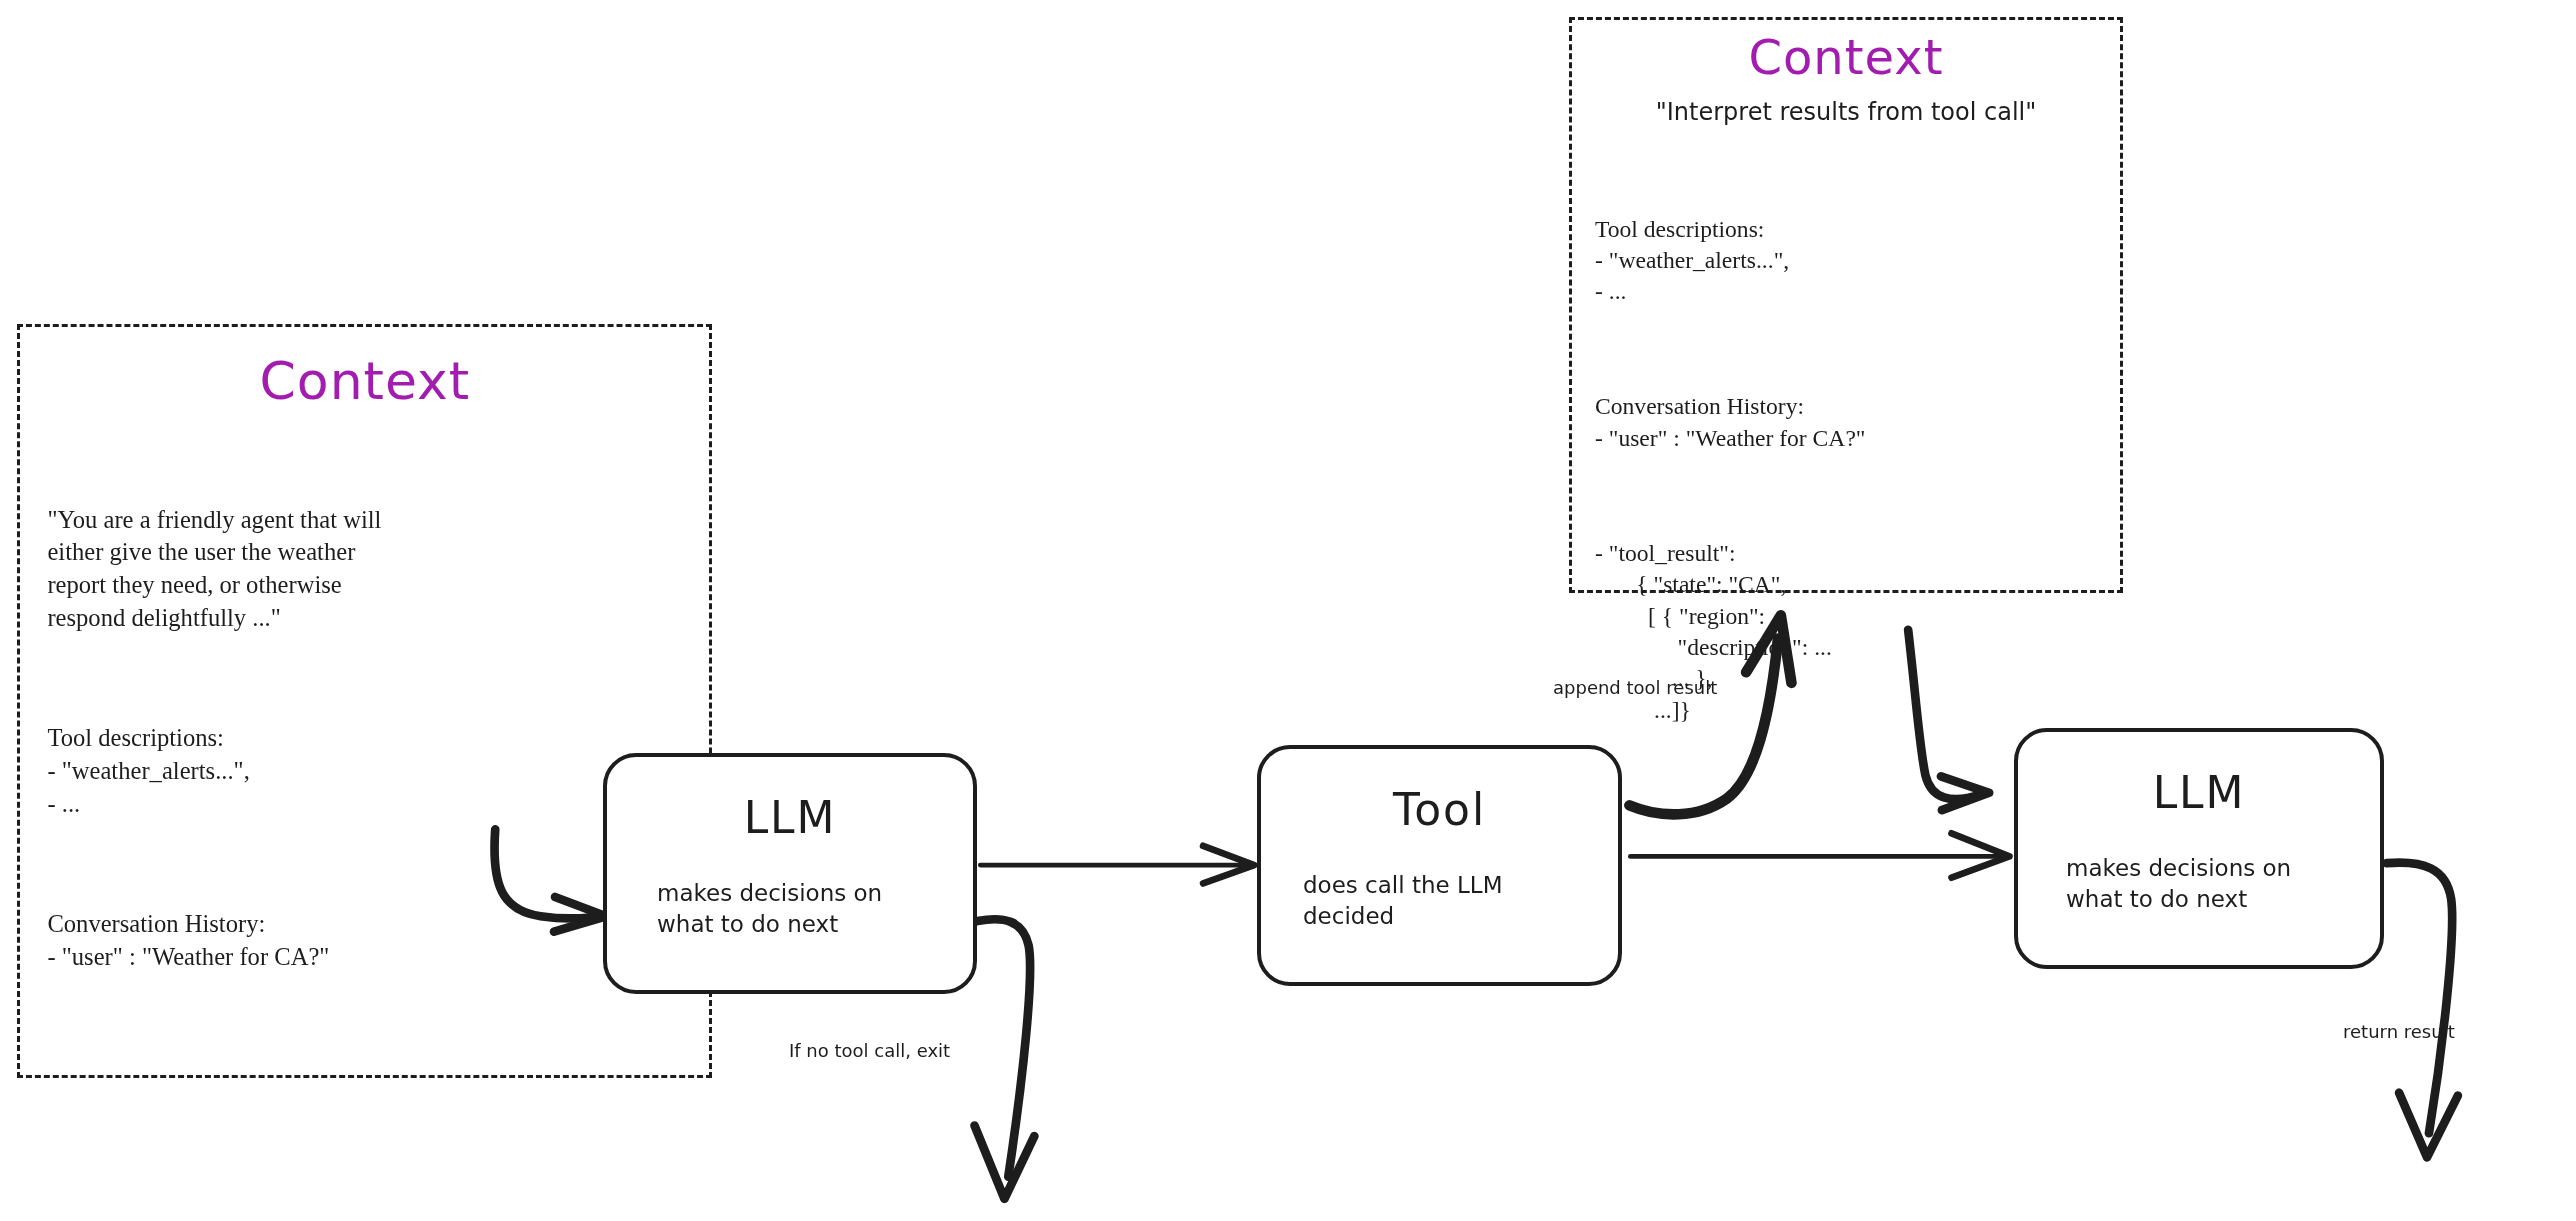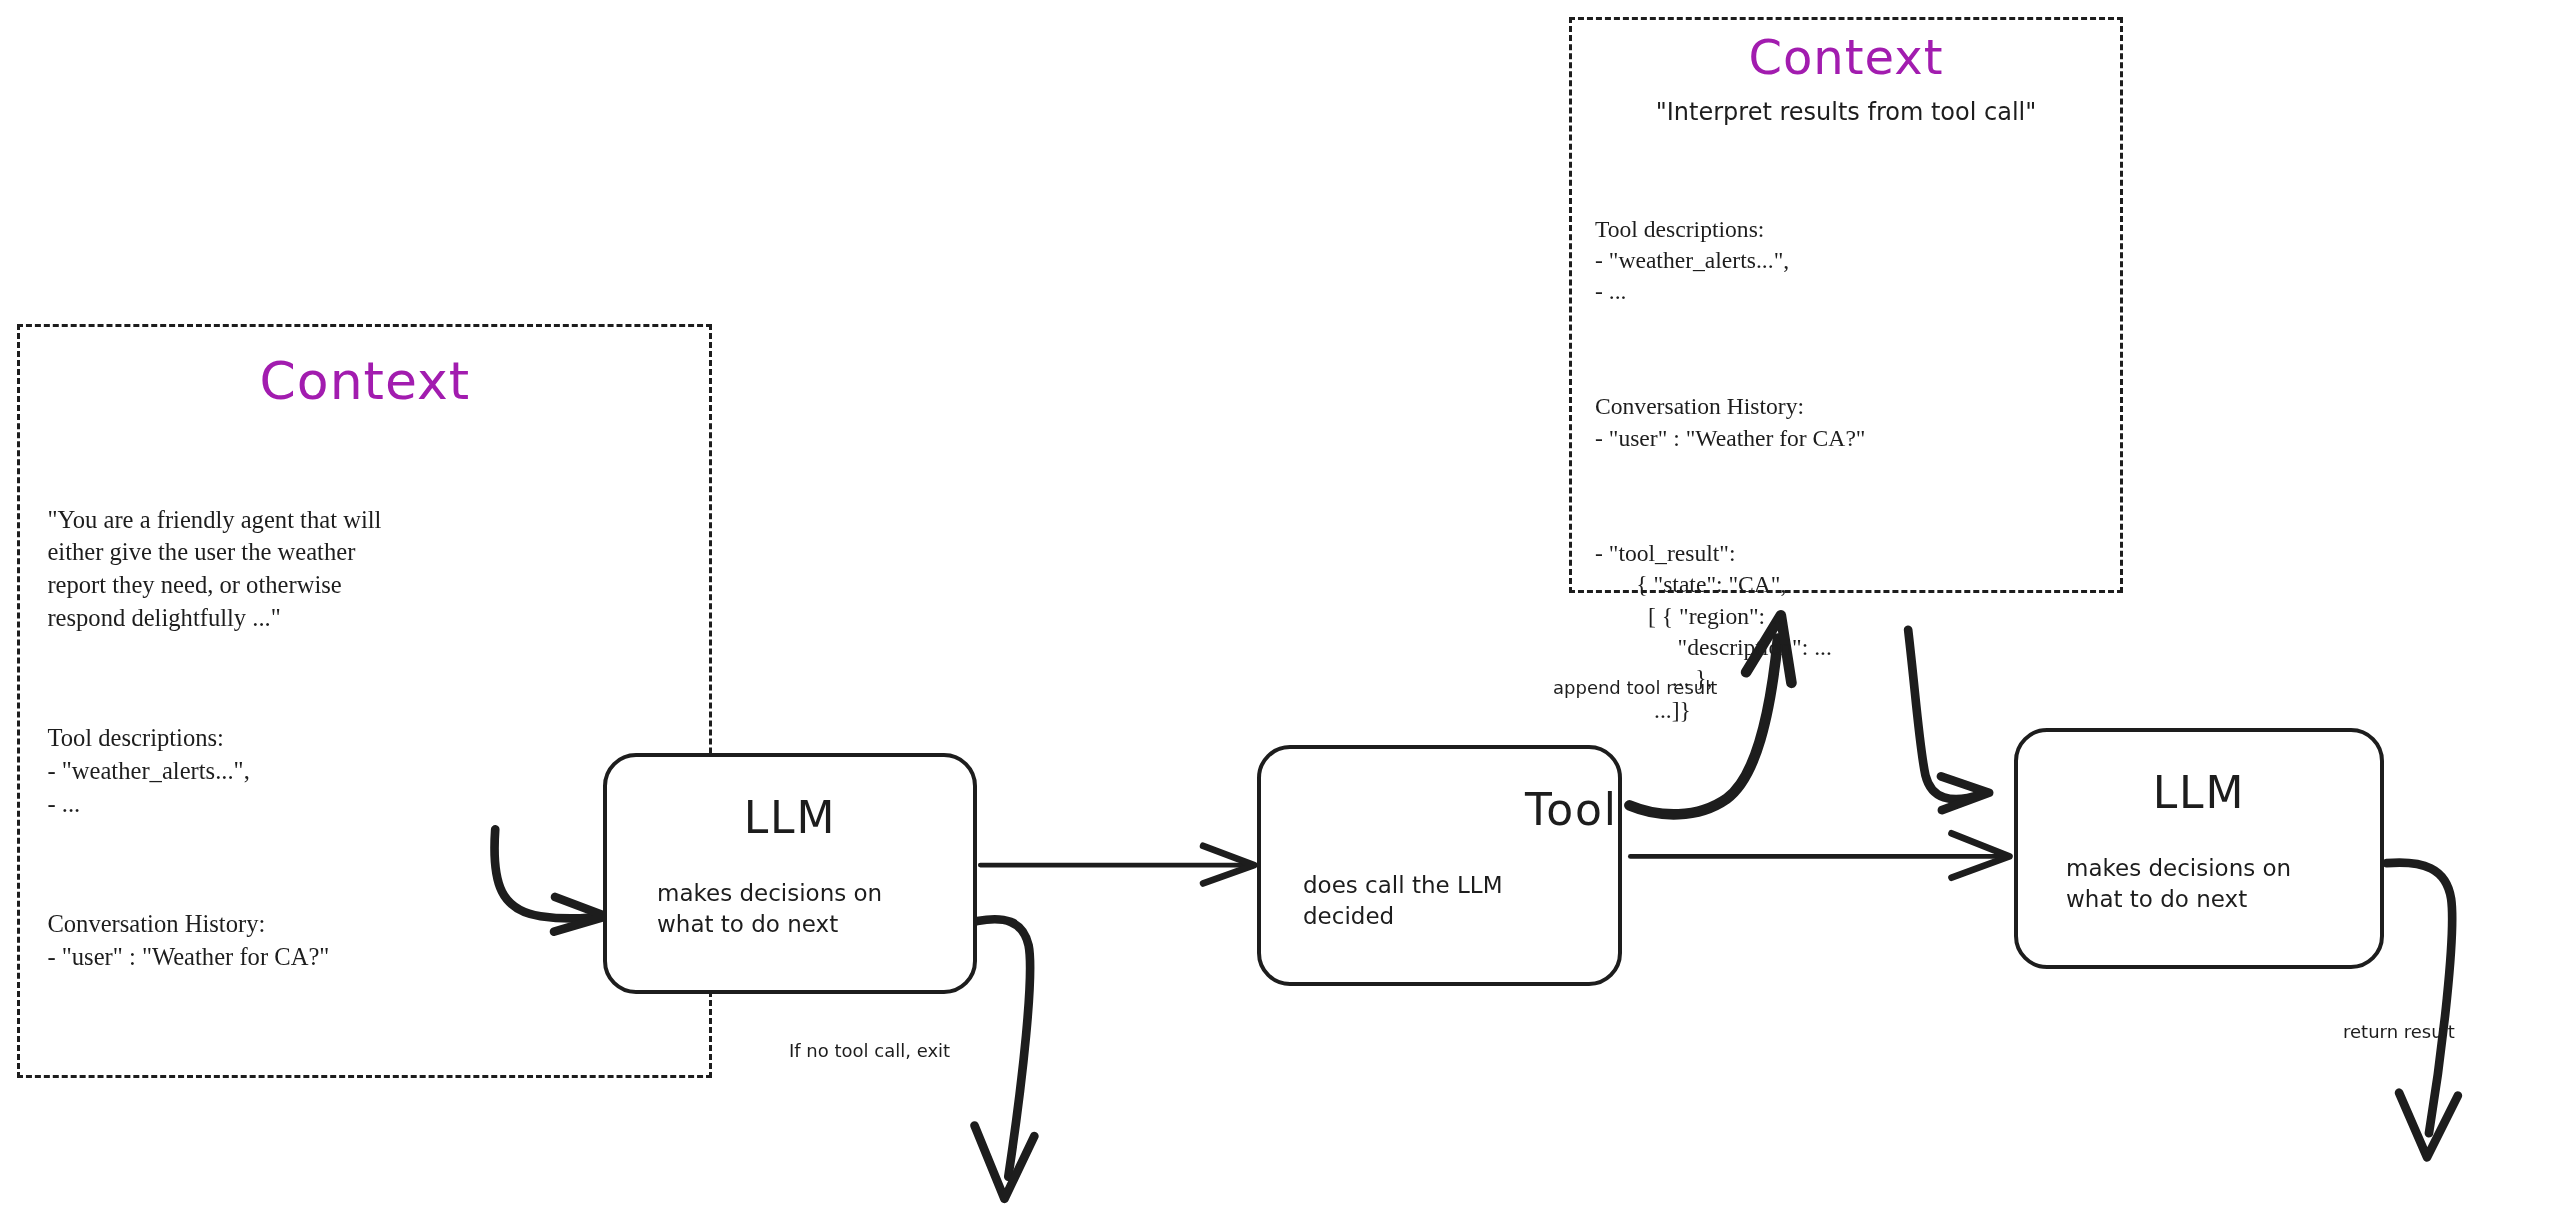--- a/index.html
+++ b/index.html
@@ -112,21 +112,21 @@
     color: #1d1d1d;
     line-height: 1.34;
     margin-top: 35px;
     white-space: pre-line;
     text-align: left;
     align-self: flex-start;
     margin-left: 50px;
   }
 
   #node-llm-1 { left: 603px;  top: 753px; width: 374px; height: 241px; }
-  #node-tool  { left: 1257px; top: 745px; width: 365px; height: 241px; align-items: flex-end; }
+  #node-tool  { left: 1257px; top: 745px; width: 365px; height: 241px; }
   #node-llm-2 { left: 2014px; top: 728px; width: 370px; height: 241px; }
 
   #node-tool .node-sub { margin-left: 42px; }
   #node-llm-2 .node-sub { margin-left: 48px; }
 
   
   .edge-label {
     position: absolute;
     font-size: 18px;
     color: #1d1d1d;

